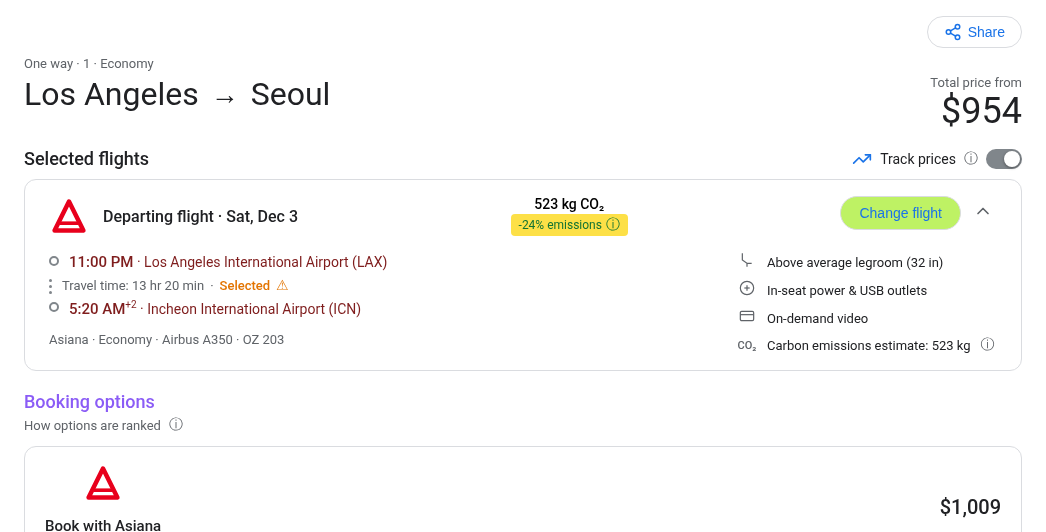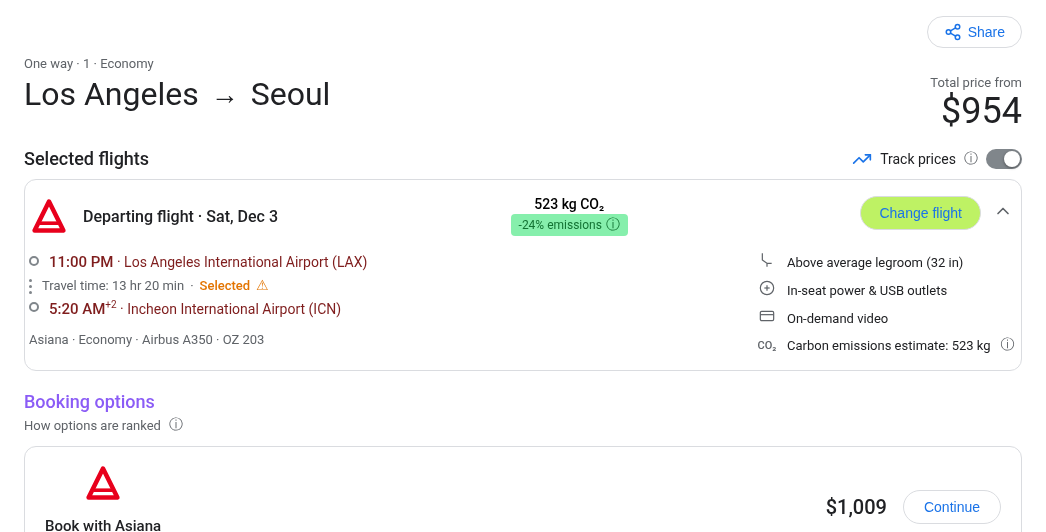--- a/index.html
+++ b/index.html
@@ -110,21 +110,21 @@
       border-radius: 50%;
       top: 2px;
       right: 2px;
       box-shadow: 0 1px 3px rgba(0,0,0,0.4);
     }
 
     
     .flight-card {
       border: 1px solid #dadce0;
       border-radius: 12px;
-      padding: 16px 4px;
+      padding: 16px 24px;
       margin-bottom: 20px;
     }
     .flight-card-header {
       display: flex;
       align-items: flex-start;
       justify-content: space-between;
       margin-bottom: 16px;
     }
     .flight-card-left {
       display: flex;
@@ -153,21 +153,21 @@
     }
     .co2-value {
       font-size: 14px;
       font-weight: 500;
       color: #000000;
     }
     .emissions-badge {
       display: inline-flex;
       align-items: center;
       gap: 4px;
-      background: #86efac;
+      background: #fde047;
       color: #137333;
       font-size: 12px;
       padding: 2px 8px;
       border-radius: 4px;
       margin-top: 2px;
     }
     .flight-card-right {
       display: flex;
       align-items: center;
       gap: 8px;
@@ -516,16 +516,15 @@
           <line x1="10" y1="28" x2="30" y2="28" stroke="#e8001c" stroke-width="4"></line>
         </svg>
       </div>
       <div>
         <div class="booking-title">Book with Asiana</div>
         <div class="booking-subtitle">OZ 203</div>
       </div>
     </div>
     <div class="booking-right">
       <span class="booking-price">$1,009</span>
-      <button class="continue-btn">Continue</button>
     </div>
   </div>
 </div>
 
 </body></html>

